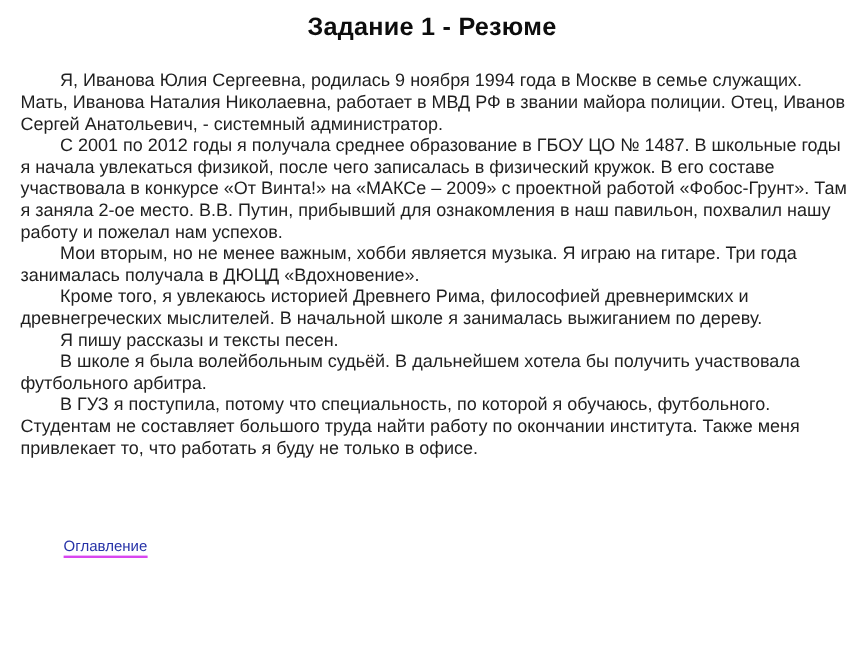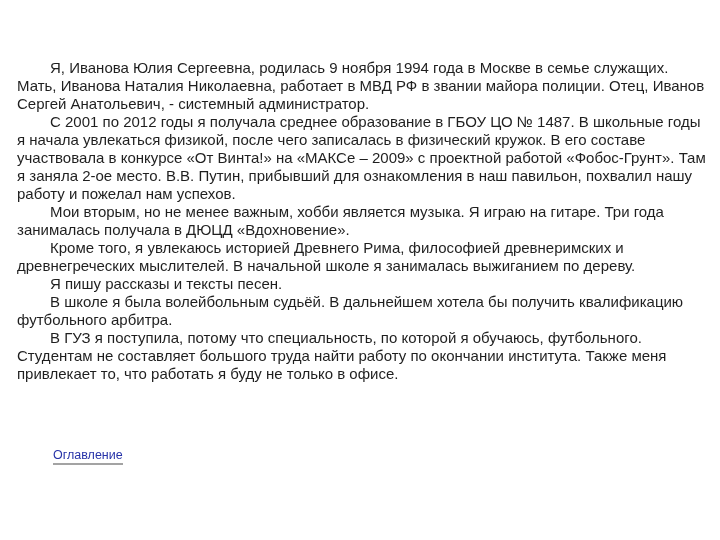--- a/index.html
+++ b/index.html
@@ -44,35 +44,36 @@
     text-indent: 33px;
   }
   .toc-link {
     position: absolute;
     left: 53px;
     top: 448px;
     font-size: 12.5px;
     line-height: 15px;
     color: #2632a8;
     text-decoration: none;
-    border-bottom: 2px solid #a3a3a3;
+    border-bottom: 2px solid #d946ef;
     cursor: pointer;
   }
 </style>
 </head>
 <body>
 
 <div class="slide">
 
+  <h1 class="slide-title">Задание 1 - Резюме</h1>
 
   <div class="content">
     <p>Я, Иванова Юлия Сергеевна, родилась 9 ноября 1994 года в Москве в семье служащих. Мать, Иванова Наталия Николаевна, работает в МВД РФ в звании майора полиции. Отец, Иванов Сергей Анатольевич, - системный администратор.</p>
     <p>С 2001 по 2012 годы я получала среднее образование в ГБОУ ЦО № 1487. В школьные годы я начала увлекаться физикой, после чего записалась в физический кружок. В его составе участвовала в конкурсе «От Винта!» на «МАКСе – 2009» с проектной работой «Фобос-Грунт». Там я заняла 2-ое место. В.В. Путин, прибывший для ознакомления в наш павильон, похвалил нашу работу и пожелал нам успехов.</p>
     <p>Мои вторым, но не менее важным, хобби является музыка. Я играю на гитаре. Три года занималась получала в ДЮЦД «Вдохновение».</p>
     <p>Кроме того, я увлекаюсь историей Древнего Рима, философией древнеримских и древнегреческих мыслителей. В начальной школе я занималась выжиганием по дереву.</p>
     <p>Я пишу рассказы и тексты песен.</p>
-    <p>В школе я была волейбольным судьёй. В дальнейшем хотела бы получить квалификацию футбольного арбитра.</p>
+    <p>В школе я была волейбольным судьёй. В дальнейшем хотела бы получить участвовала футбольного арбитра.</p>
     <p>В ГУЗ я поступила, потому что специальность, по которой я обучаюсь, футбольного. Студентам не составляет большого труда найти работу по окончании института. Также меня привлекает то, что работать я буду не только в офисе.</p>
   </div>
 
   <a class="toc-link" href="#">Оглавление</a>
 
 </div>
 
 </body></html>

